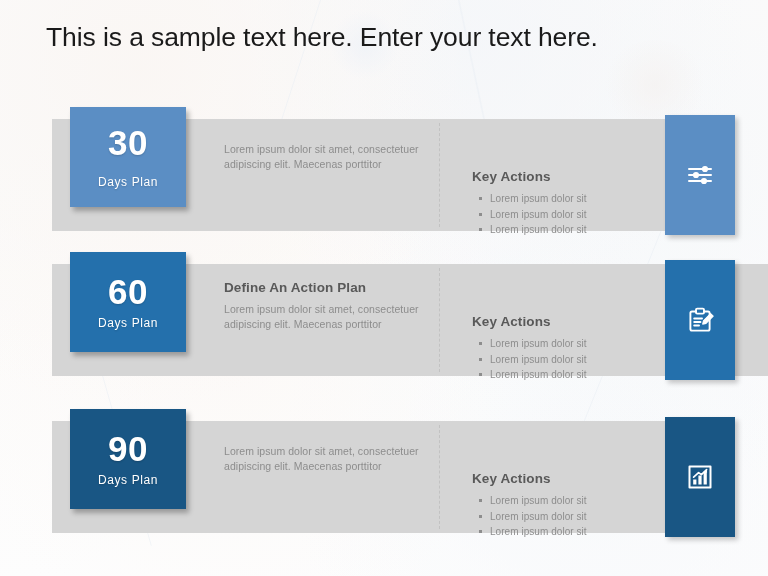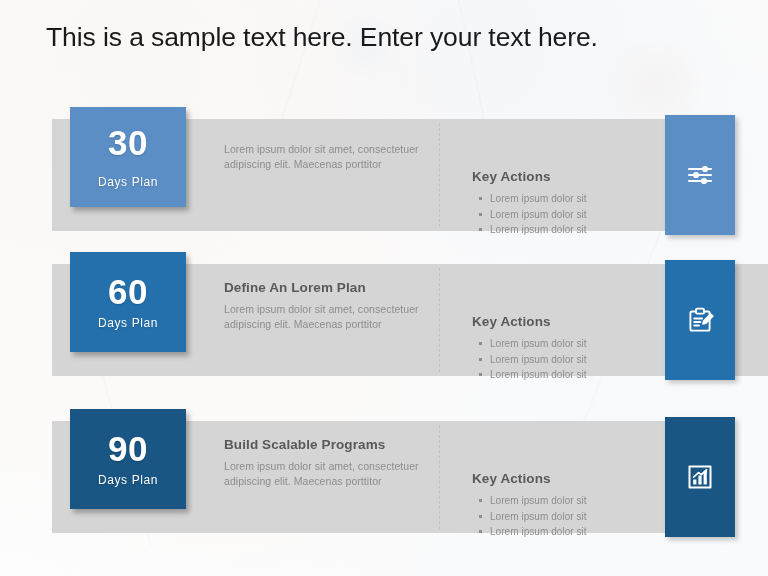--- a/index.html
+++ b/index.html
@@ -246,21 +246,21 @@
 
   <div class="row row-2">
     <div class="row-bar" style="background: rgb(213, 213, 213);"></div>
 
     <div class="num-tile" id="tile-1" style="background: rgb(36, 112, 172);">
       <div class="num">60</div>
       <div class="sub">Days Plan</div>
     </div>
 
     <div class="mid">
-      <div class="head">Define An Lorem Plan</div>
+      <div class="head">Define An Action Plan</div>
       <div class="desc">Lorem ipsum dolor sit amet, consectetuer adipiscing  elit. Maecenas porttitor</div>
     </div>
 
     <div class="divider"></div>
 
     <div class="keys">
       <div class="head">Key Actions</div>
       <ul>
         <li>Lorem ipsum  dolor sit</li>
         <li>Lorem ipsum  dolor sit</li>
@@ -286,21 +286,20 @@
 
   <div class="row row-3">
     <div class="row-bar" style="background: rgb(213, 213, 213);"></div>
 
     <div class="num-tile" id="tile-2" style="background: rgb(25, 86, 132); text-align: right;">
       <div class="num">90</div>
       <div class="sub">Days Plan</div>
     </div>
 
     <div class="mid">
-      <div class="head">Build Scalable Programs</div>
       <div class="desc">Lorem ipsum dolor sit amet, consectetuer adipiscing  elit. Maecenas porttitor</div>
     </div>
 
     <div class="divider"></div>
 
     <div class="keys">
       <div class="head">Key Actions</div>
       <ul>
         <li>Lorem ipsum  dolor sit</li>
         <li>Lorem ipsum  dolor sit</li>

